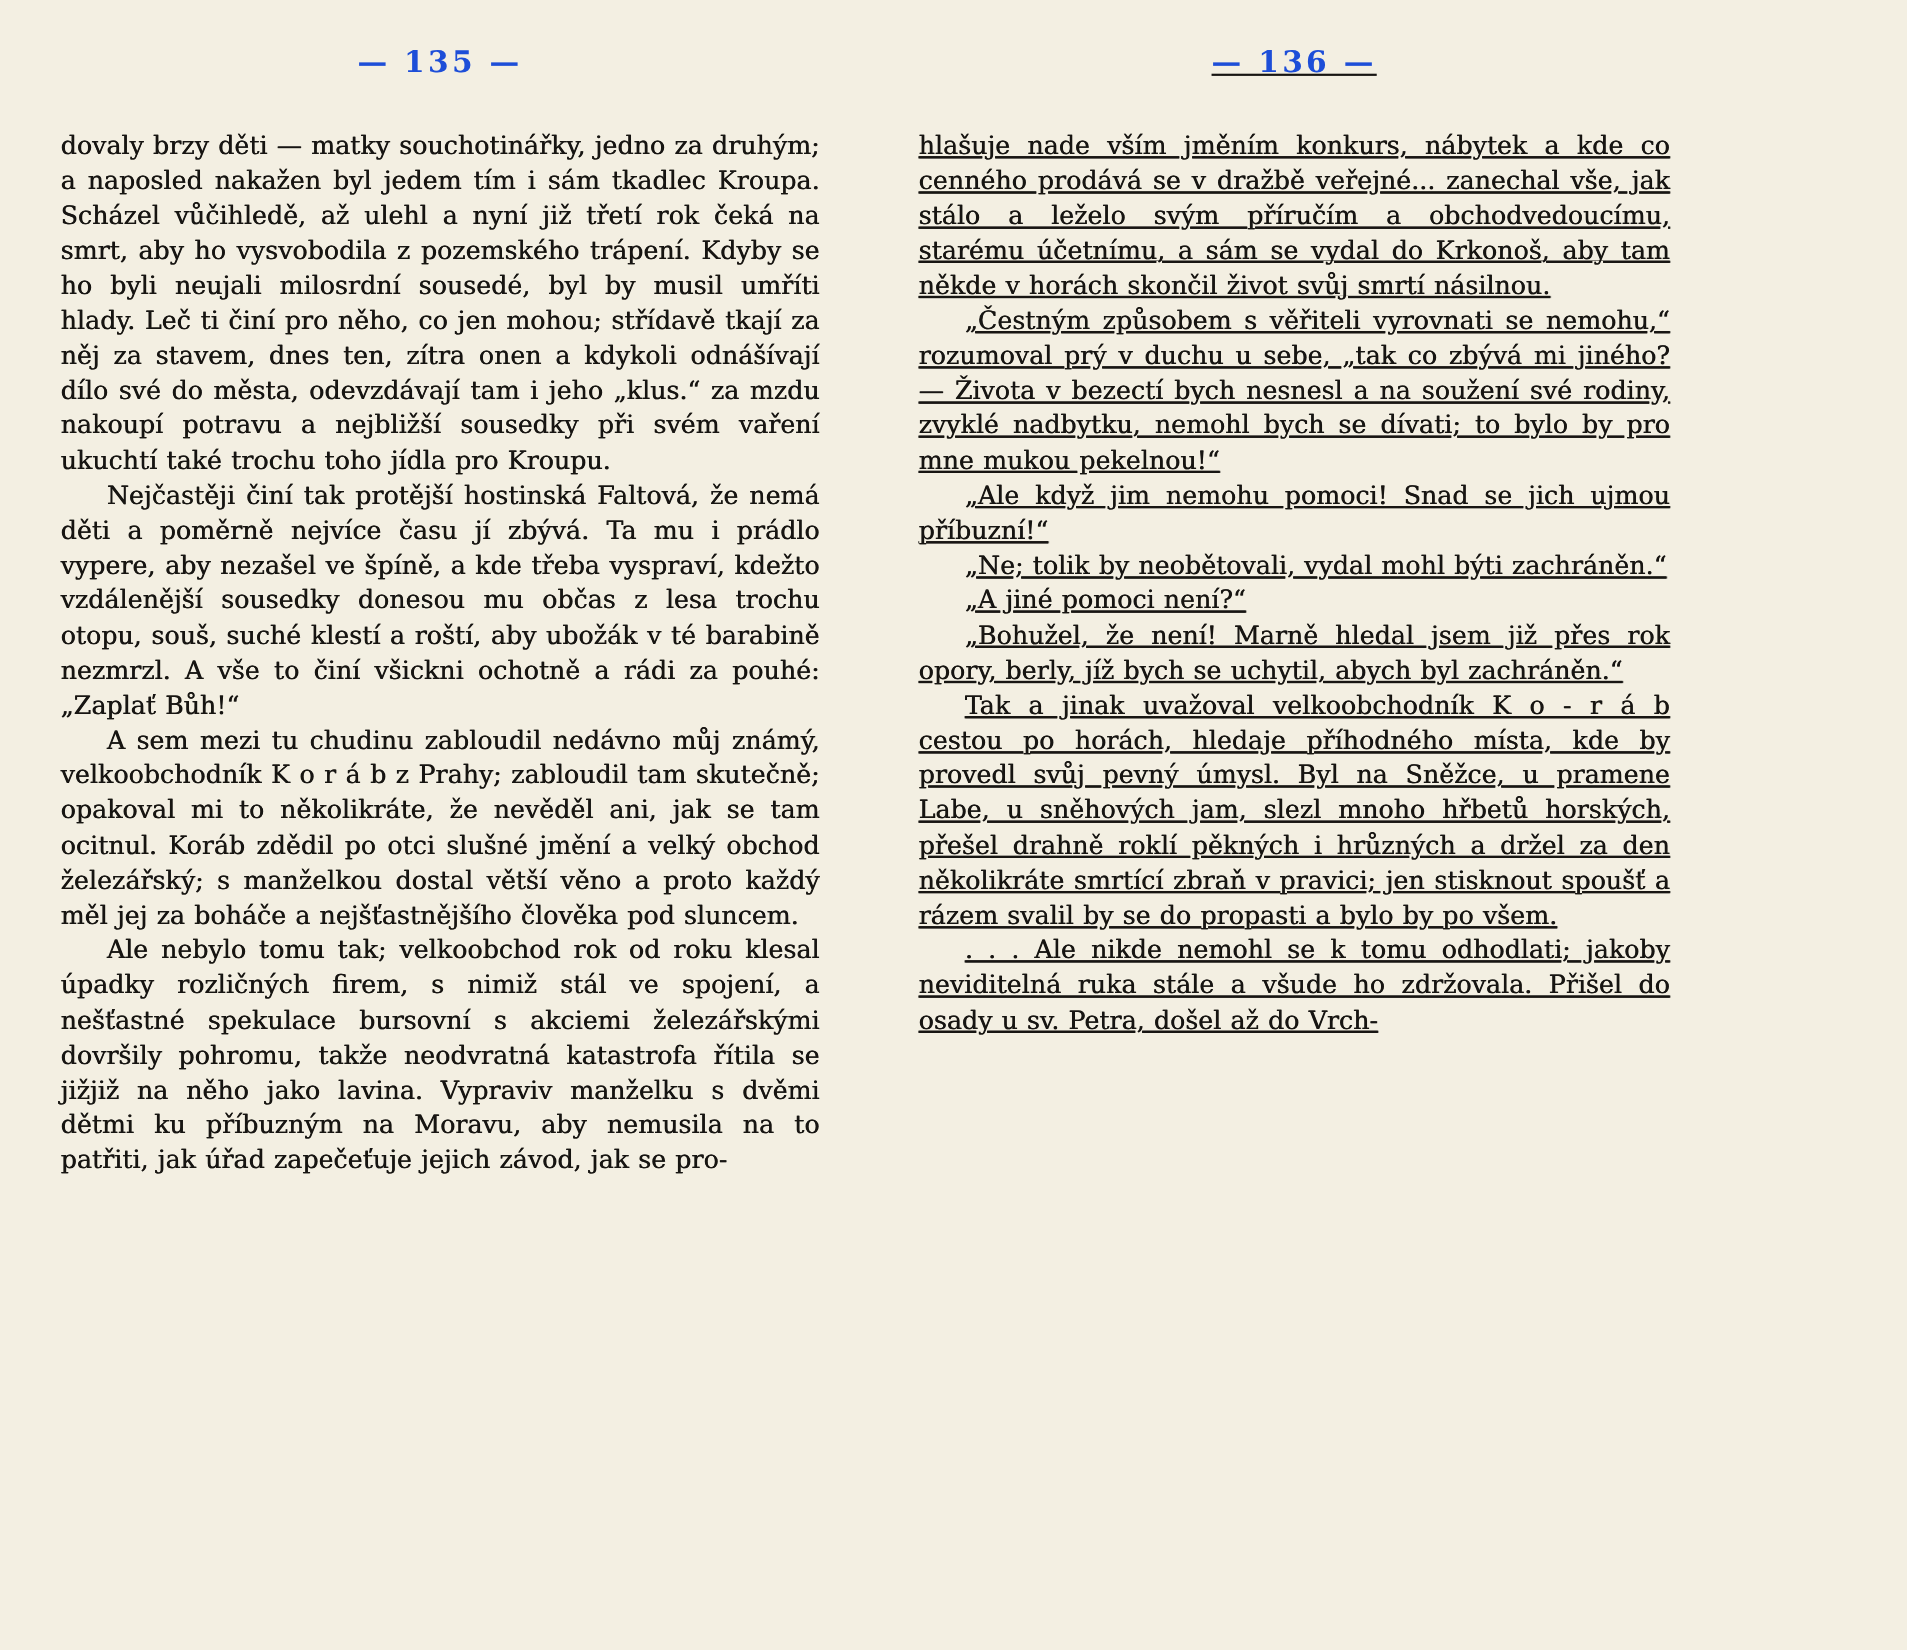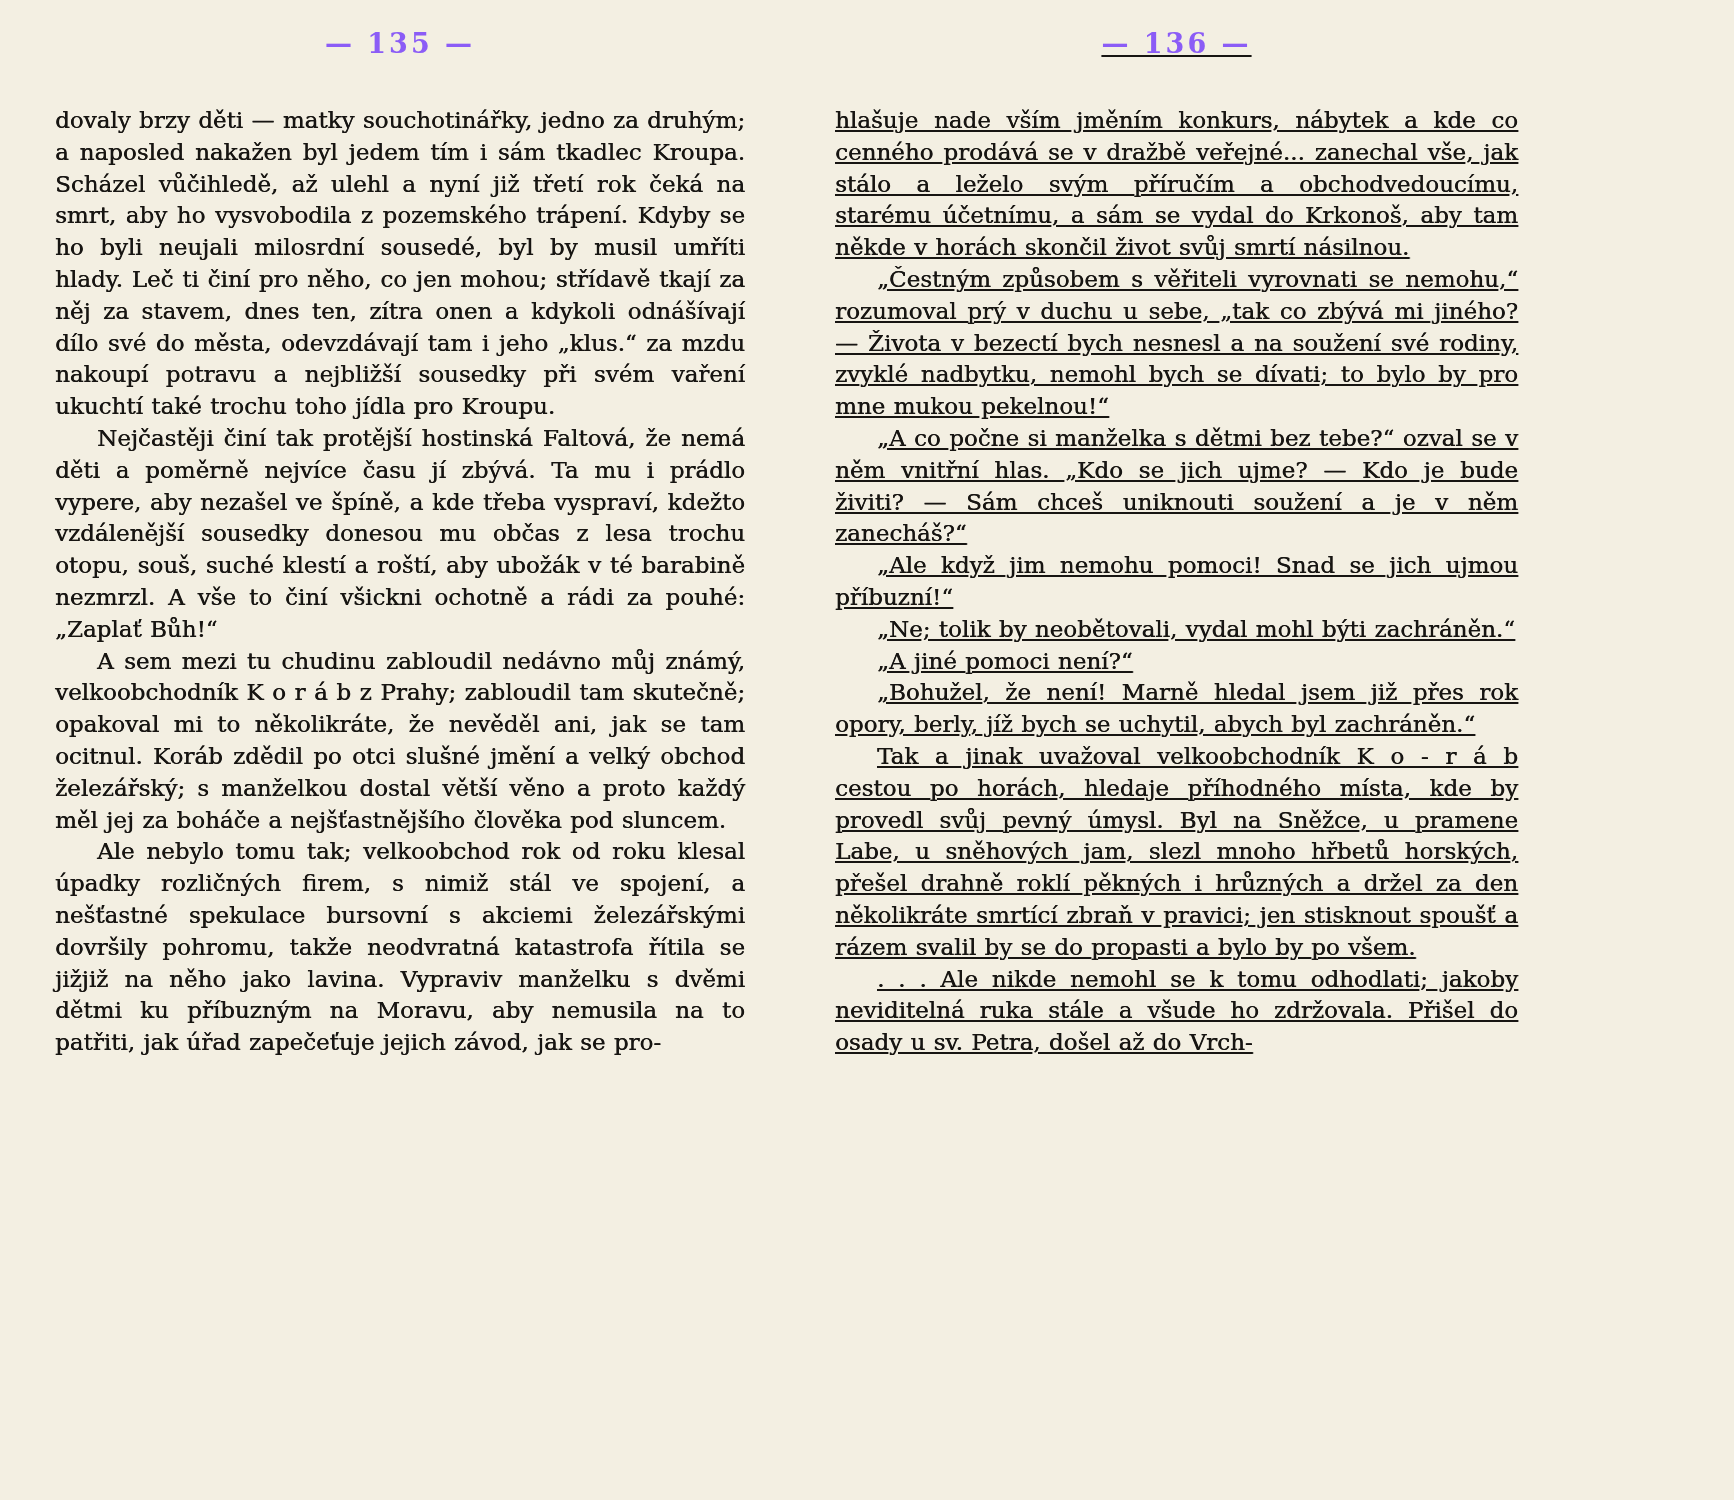--- a/index.html
+++ b/index.html
@@ -26,26 +26,26 @@
   .page-left {
     margin-left: 55px;
     width: 690px;
   }
   .page-right {
     margin-left: 90px;
     width: 683px;
     text-decoration: underline;
   }
   .page-number {
-    margin-top: 28px;
+    margin-top: 41px;
     text-align: center;
     font-size: 27px;
     letter-spacing: 3px;
     font-weight: bold;
-    color: #8b5cf6;
+    color: #1d4ed8;
   }
   .page-text {
     margin-top: 46px;
   }
   .page-text p {
     margin: 0;
     padding: 0;
     text-align: justify;
     text-indent: 42px;
     font-size: 23px;
@@ -72,21 +72,20 @@
       <p lang="cs">A sem mezi tu chudinu zabloudil nedávno můj známý, velkoobchodník K o r á b z Prahy; zabloudil tam skutečně; opakoval mi to několikráte, že nevěděl ani, jak se tam ocitnul. Koráb zdědil po otci slušné jmění a velký obchod železářský; s manželkou dostal větší věno a proto každý měl jej za boháče a nejšťastnějšího člověka pod sluncem.</p>
       <p lang="cs">Ale nebylo tomu tak; velkoobchod rok od roku klesal úpadky rozličných firem, s nimiž stál ve spojení, a nešťastné spekulace bursovní s akciemi železářskými dovršily pohromu, takže neodvratná katastrofa řítila se jižjiž na něho jako lavina. Vypraviv manželku s dvěmi dětmi ku příbuzným na Moravu, aby nemusila na to patřiti, jak úřad zapečeťuje jejich závod, jak se pro-</p>
     </div>
   </div>
 
   <div class="page page-right">
     <div class="page-number">— 136 —</div>
     <div class="page-text">
       <p class="first" lang="cs">hlašuje nade vším jměním konkurs, nábytek a kde co cenného prodává se v dražbě veřejné... zanechal vše, jak stálo a leželo svým příručím a obchodvedoucímu, starému účetnímu, a sám se vydal do Krkonoš, aby tam někde v horách skončil život svůj smrtí násilnou.</p>
       <p lang="cs">„Čestným způsobem s věřiteli vyrovnati se nemohu,“ rozumoval prý v duchu u sebe, „tak co zbývá mi jiného? — Života v bezectí bych nesnesl a na soužení své rodiny, zvyklé nadbytku, nemohl bych se dívati; to bylo by pro mne mukou pekelnou!“</p>
-      <p lang="cs">„A co počne si manželka s dětmi bez tebe?“ ozval se v něm vnitřní hlas. „Kdo se jich ujme? — Kdo je bude živiti? — Sám chceš uniknouti soužení a je v něm zanecháš?“</p>
       <p lang="cs">„Ale když jim nemohu pomoci! Snad se jich ujmou příbuzní!“</p>
       <p lang="cs">„Ne; tolik by neobětovali, vydal mohl býti zachráněn.“</p>
       <p lang="cs">„A jiné pomoci není?“</p>
       <p lang="cs">„Bohužel, že není! Marně hledal jsem již přes rok opory, berly, jíž bych se uchytil, abych byl zachráněn.“</p>
       <p lang="cs">Tak a jinak uvažoval velkoobchodník K o - r á b cestou po horách, hledaje příhodného místa, kde by provedl svůj pevný úmysl. Byl na Sněžce, u pramene Labe, u sněhových jam, slezl mnoho hřbetů horských, přešel drahně roklí pěkných i hrůzných a držel za den několikráte smrtící zbraň v pravici; jen stisknout spoušť a rázem svalil by se do propasti a bylo by po všem.</p>
       <p lang="cs">. . . Ale nikde nemohl se k tomu odhodlati; jakoby neviditelná ruka stále a všude ho zdržovala. Přišel do osady u sv. Petra, došel až do Vrch-</p>
     </div>
   </div>
 
 </div>

